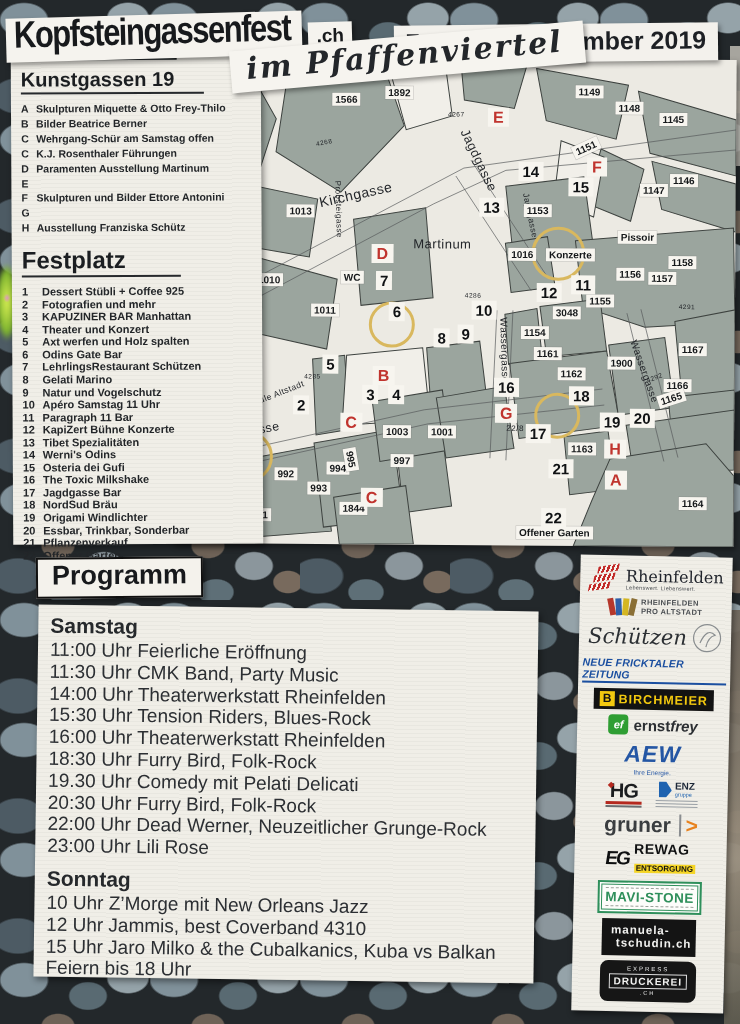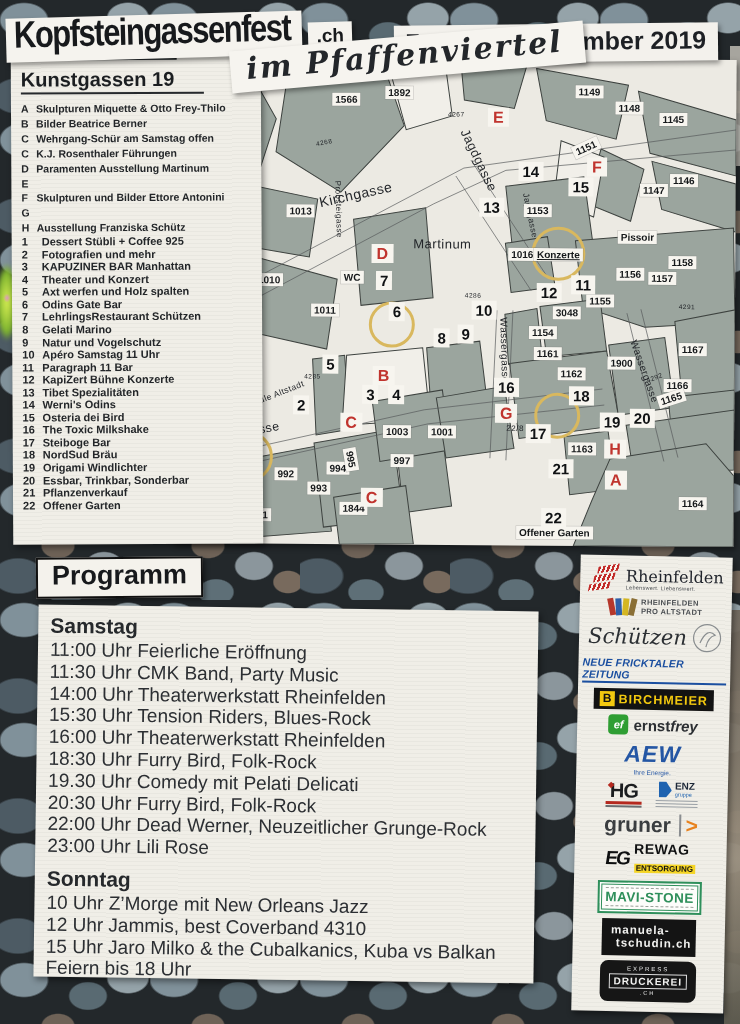--- a/index.html
+++ b/index.html
@@ -250,27 +250,27 @@
         <div class="ml chip" style="left: 453px; top: 49px; transform: translate(-50%, -50%);">1148</div>
         <div class="ml chip" style="left: 497px; top: 60px; transform: translate(-50%, -50%);">1145</div>
         <div class="ml chip" style="left: 410px; top: 89px; transform: translate(-50%, -50%) rotate(-25deg);">1151</div>
         <div class="ml chip" style="left: 478px; top: 131px; transform: translate(-50%, -50%);">1147</div>
         <div class="ml chip" style="left: 508px; top: 121px; transform: translate(-50%, -50%);">1146</div>
         <div class="ml chip" style="left: 125px; top: 154px; transform: translate(-50%, -50%);">1013</div>
         <div class="ml chip" style="left: 94px; top: 223px; transform: translate(-50%, -50%);">1010</div>
         <div class="ml chip" style="left: 150px; top: 253px; transform: translate(-50%, -50%);">1011</div>
         <div class="ml chip" style="left: 362px; top: 152px; transform: translate(-50%, -50%);">1153</div>
         <div class="ml chip" style="left: 347px; top: 196px; transform: translate(-50%, -50%);">1016</div>
-        <div class="ml chip" style="left: 383px; top: 196px; transform: translate(-50%, -50%); text-decoration: underline;">Konzerte</div>
+        <div class="ml chip" style="left: 395px; top: 196px; transform: translate(-50%, -50%);">Konzerte</div>
         <div class="ml chip" style="left: 455px; top: 215px; transform: translate(-50%, -50%);">1156</div>
         <div class="ml chip" style="left: 487px; top: 219px; transform: translate(-50%, -50%);">1157</div>
         <div class="ml chip" style="left: 507px; top: 203px; transform: translate(-50%, -50%);">1158</div>
         <div class="ml chip" style="left: 425px; top: 242px; transform: translate(-50%, -50%);">1155</div>
         <div class="ml chip" style="left: 392px; top: 254px; transform: translate(-50%, -50%);">3048</div>
-        <div class="ml chip" style="left: 368px; top: 274px; transform: translate(-50%, -50%);">1154</div>
+        <div class="ml chip" style="left: 360px; top: 274px; transform: translate(-50%, -50%);">1154</div>
         <div class="ml chip" style="left: 373px; top: 295px; transform: translate(-50%, -50%);">1161</div>
         <div class="ml chip" style="left: 447px; top: 304px; transform: translate(-50%, -50%);">1900</div>
         <div class="ml chip" style="left: 397px; top: 315px; transform: translate(-50%, -50%);">1162</div>
         <div class="ml chip" style="left: 518px; top: 290px; transform: translate(-50%, -50%);">1167</div>
         <div class="ml chip" style="left: 503px; top: 326px; transform: translate(-50%, -50%);">1166</div>
         <div class="ml chip" style="left: 497px; top: 339px; transform: translate(-50%, -50%) rotate(-18deg);">1165</div>
         <div class="ml chip" style="left: 408px; top: 390px; transform: translate(-50%, -50%);">1163</div>
         <div class="ml chip" style="left: 519px; top: 444px; transform: translate(-50%, -50%);">1164</div>
         <div class="ml chip" style="left: 30px; top: 459px; transform: translate(-50%, -50%);">990</div>
         <div class="ml chip" style="left: 86px; top: 458px; transform: translate(-50%, -50%);">991</div>
@@ -366,20 +366,21 @@
 
         <div class="k-item">
           <span class="k-key">G</span>
         </div>
 
         <div class="k-item">
           <span class="k-key">H</span>
           <span class="k-label">Ausstellung Franziska Schütz</span>
         </div>
       </div>
+    <div class="f-head">Festplatz</div>
     <div>
 
         <div class="f-item">
           <span class="f-num">1</span>
           <span class="f-label">Dessert Stübli + Coffee 925</span>
         </div>
 
         <div class="f-item">
           <span class="f-num">2</span>
           <span class="f-label">Fotografien und mehr</span>
@@ -440,31 +441,31 @@
           <span class="f-label">Tibet Spezialitäten</span>
         </div>
 
         <div class="f-item">
           <span class="f-num">14</span>
           <span class="f-label">Werni's Odins</span>
         </div>
 
         <div class="f-item">
           <span class="f-num">15</span>
-          <span class="f-label">Osteria dei Bird</span>
+          <span class="f-label">Osteria dei Gufi</span>
         </div>
 
         <div class="f-item">
           <span class="f-num">16</span>
           <span class="f-label">The Toxic Milkshake</span>
         </div>
 
         <div class="f-item">
           <span class="f-num">17</span>
-          <span class="f-label">Steiboge Bar</span>
+          <span class="f-label">Jagdgasse Bar</span>
         </div>
 
         <div class="f-item">
           <span class="f-num">18</span>
           <span class="f-label">NordSud Bräu</span>
         </div>
 
         <div class="f-item">
           <span class="f-num">19</span>
           <span class="f-label">Origami Windlichter</span>

